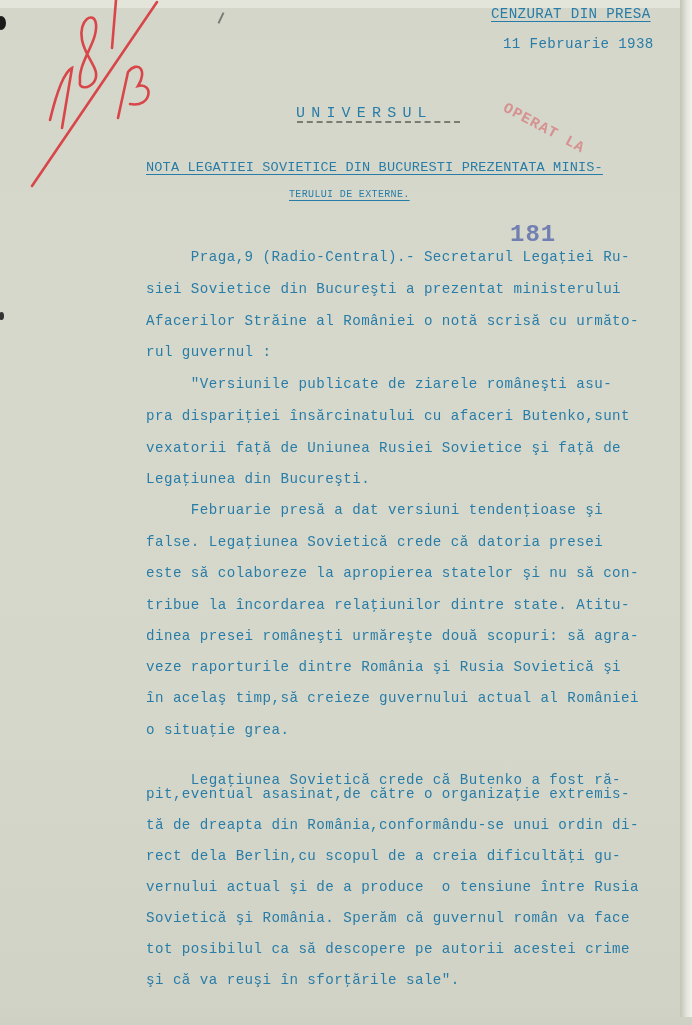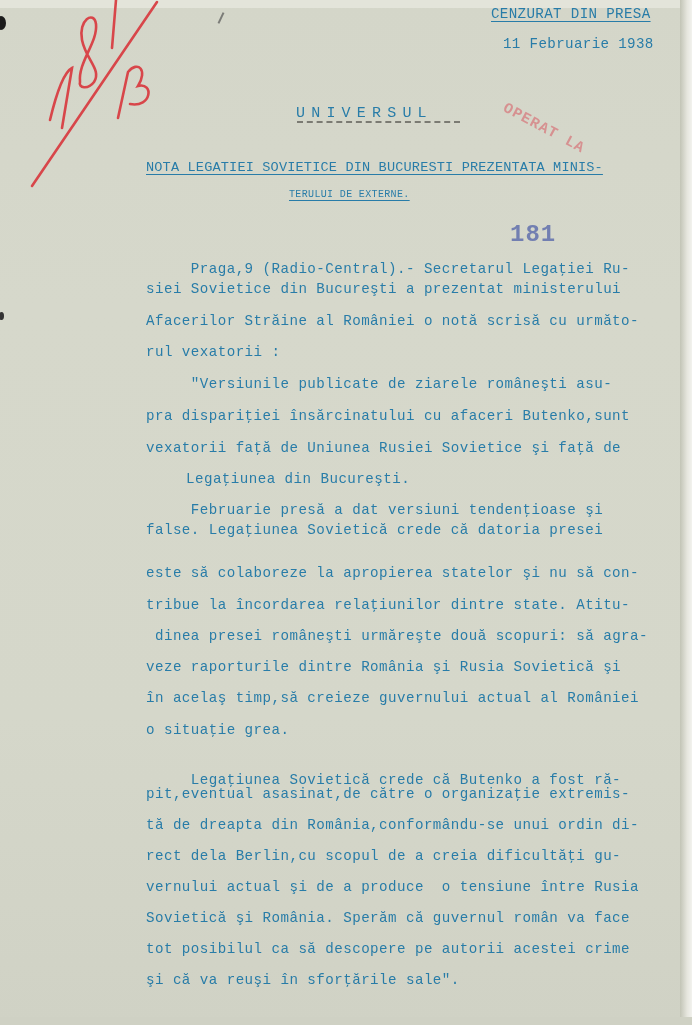--- a/index.html
+++ b/index.html
@@ -93,33 +93,33 @@
 
 <div class="typed newspaper">UNIVERSUL</div>
 <div class="newspaper-rule"></div>
 
 <div class="stamp-operat">OPERAT LA</div>
 
 <div class="typed title-1">NOTA LEGATIEI SOVIETICE DIN BUCURESTI PREZENTATA MINIS-</div>
 <div class="typed title-2">TERULUI DE EXTERNE.</div>
 <div class="stamp-number">181</div>
 
-<div class="typed body-line" style="top:249px;margin-top:12px;">     Praga,9 (Radio-Central).- Secretarul Legaţiei Ru-</div>
+<div class="typed body-line" style="top:249px;">     Praga,9 (Radio-Central).- Secretarul Legaţiei Ru-</div>
 <div class="typed body-line" style="top:281px;">siei Sovietice din Bucureşti a prezentat ministerului</div>
 <div class="typed body-line" style="top:313px;">Afacerilor Străine al României o notă scrisă cu următo-</div>
-<div class="typed body-line" style="top:344px;">rul vexatorii :</div>
+<div class="typed body-line" style="top:344px;">rul guvernul :</div>
 <div class="typed body-line" style="top:376px;">     "Versiunile publicate de ziarele româneşti asu-</div>
 <div class="typed body-line" style="top:408px;">pra dispariţiei însărcinatului cu afaceri Butenko,sunt</div>
 <div class="typed body-line" style="top:440px;">vexatorii faţă de Uniunea Rusiei Sovietice şi faţă de</div>
-<div class="typed body-line" style="top:471px;margin-left:40px;">Legaţiunea din Bucureşti.</div>
+<div class="typed body-line" style="top:471px;">Legaţiunea din Bucureşti.</div>
 <div class="typed body-line" style="top:502px;">     Februarie presă a dat versiuni tendenţioase şi</div>
-<div class="typed body-line" style="top:522px;text-align:center;">false. Legaţiunea Sovietică crede că datoria presei</div>
+<div class="typed body-line" style="top:534px;text-align:center;">false. Legaţiunea Sovietică crede că datoria presei</div>
 <div class="typed body-line" style="top:565px;">este să colaboreze la apropierea statelor şi nu să con-</div>
 <div class="typed body-line" style="top:597px;">tribue la încordarea relaţiunilor dintre state. Atitu-</div>
-<div class="typed body-line" style="top:628px;margin-left:9px;">dinea presei româneşti urmăreşte două scopuri: să agra-</div>
+<div class="typed body-line" style="top:628px;">dinea presei româneşti urmăreşte două scopuri: să agra-</div>
 <div class="typed body-line" style="top:659px;">veze raporturile dintre România şi Rusia Sovietică şi</div>
 <div class="typed body-line" style="top:690px;">în acelaş timp,să creieze guvernului actual al României</div>
 <div class="typed body-line" style="top:722px;">o situaţie grea.</div>
 <div class="typed body-line" style="top:772px;">     Legaţiunea Sovietică crede că Butenko a fost ră-</div>
 <div class="typed body-line" style="top:786px;">pit,eventual asasinat,de către o organizaţie extremis-</div>
 <div class="typed body-line" style="top:817px;text-align:center;">tă de dreapta din România,conformându-se unui ordin di-</div>
 <div class="typed body-line" style="top:848px;">rect dela Berlin,cu scopul de a creia dificultăţi gu-</div>
 <div class="typed body-line" style="top:879px;">vernului actual şi de a produce  o tensiune între Rusia</div>
 <div class="typed body-line" style="top:910px;">Sovietică şi România. Sperăm că guvernul român va face</div>
 <div class="typed body-line" style="top:941px;">tot posibilul ca să descopere pe autorii acestei crime</div>

